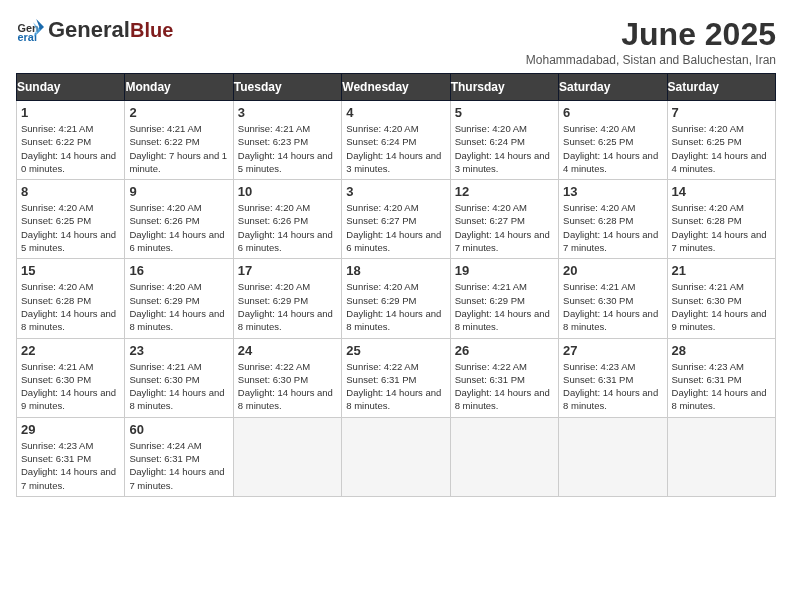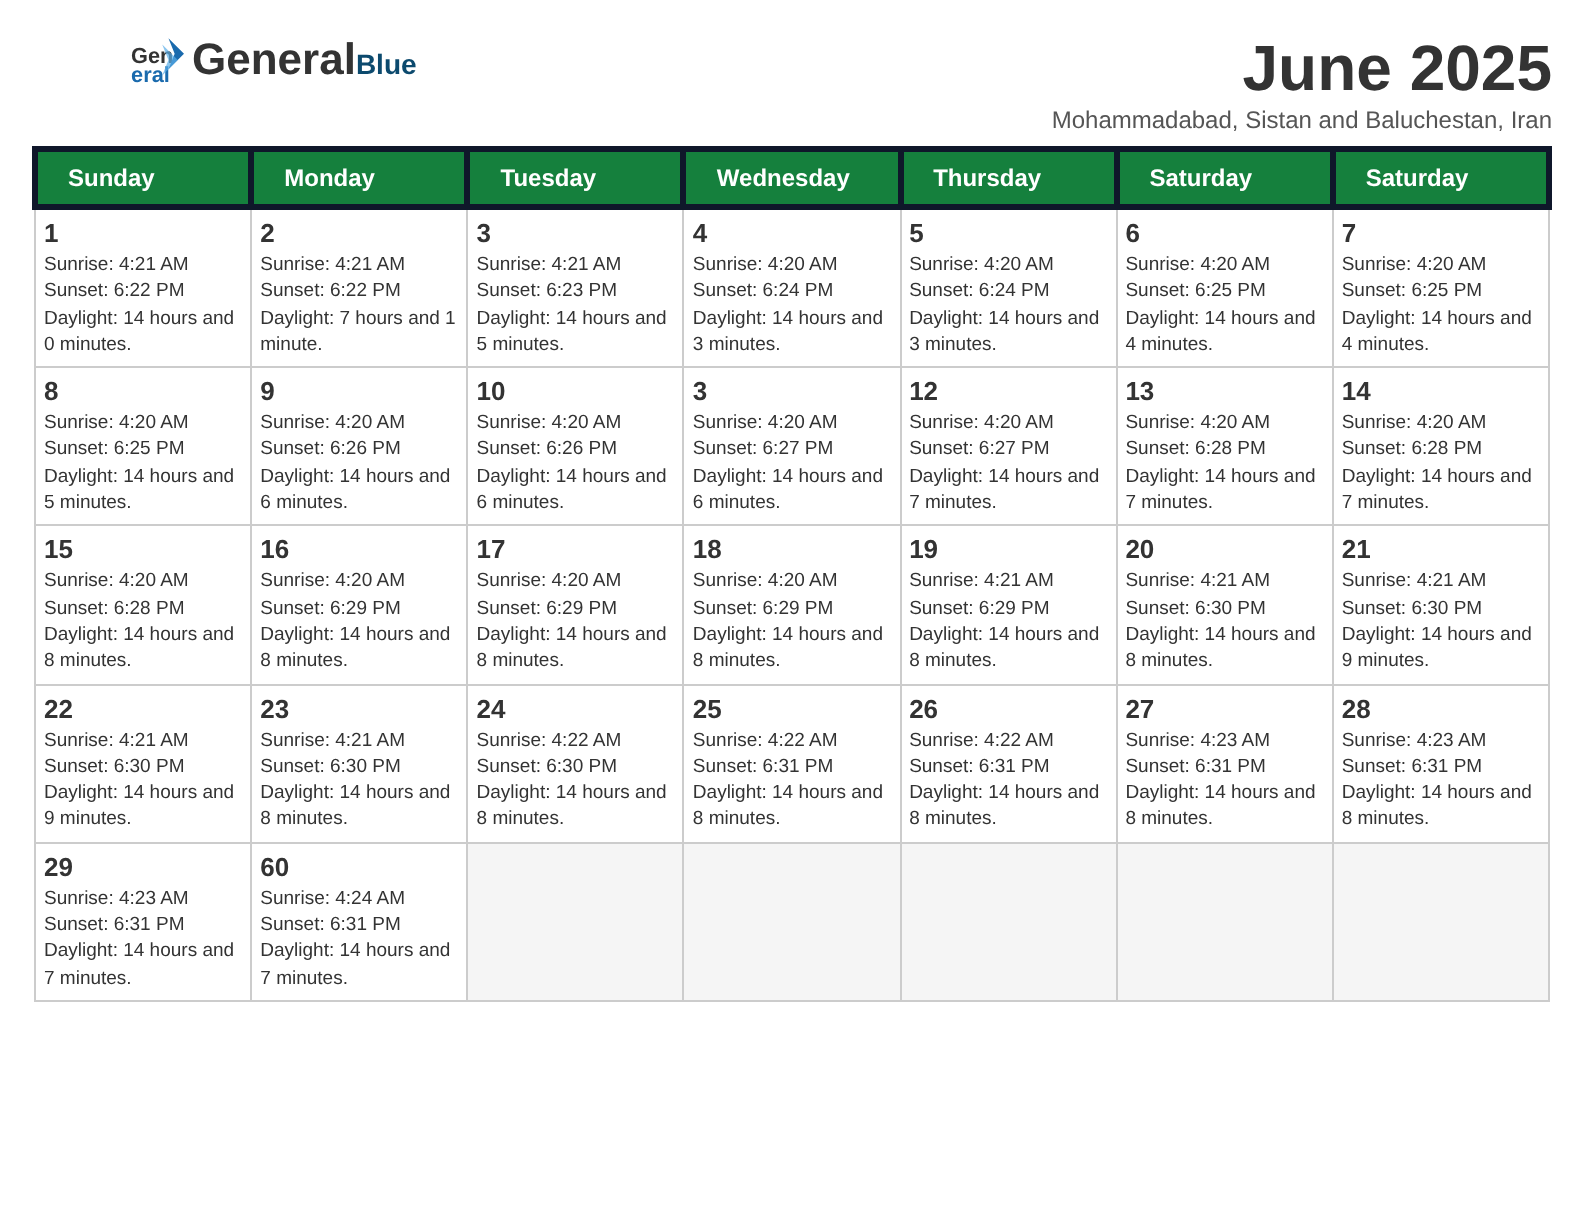--- a/index.html
+++ b/index.html
@@ -8,36 +8,35 @@
       background: #fff;
       width: 792px;
       min-height: 612px;
       padding: 16px;
     }
     .header-area {
       display: flex;
       justify-content: space-between;
       align-items: flex-start;
       margin-bottom: 6px;
-      margin-left: 48px;
     }
     .logo {
       display: flex;
       align-items: center;
       gap: 4px;
     }
     .logo-text-general {
       font-size: 22px;
       font-weight: bold;
       color: #333;
     }
     .logo-text-blue {
-      font-size: 14px;
+      font-size: 20px;
       font-weight: bold;
-      color: #0c4a6e;
+      color: #7f1d1d;
     }
     .logo-icon {
       width: 28px;
       height: 28px;
     }
     .title-area {
       text-align: right;
     }
     .month-title {
       font-size: 32px;
@@ -47,26 +46,26 @@
     .subtitle {
       font-size: 12px;
       color: #555;
     }
     .calendar {
       width: 100%;
       border-collapse: collapse;
       font-size: 10px;
     }
     .calendar th {
-      background-color: #15803d;
+      background-color: #404040;
       color: #fff;
-      padding: 6px 15px;
+      padding: 6px 0;
       text-align: left;
       font-size: 12px;
-      border: 3px solid #0f172a;
+      border: 1px solid #0f172a;
     }
     .calendar td {
       border: 1px solid #ccc;
       vertical-align: top;
       padding: 4px;
       width: calc(100%/7);
       min-height: 80px;
     }
     .day-num {
       font-size: 13px;

